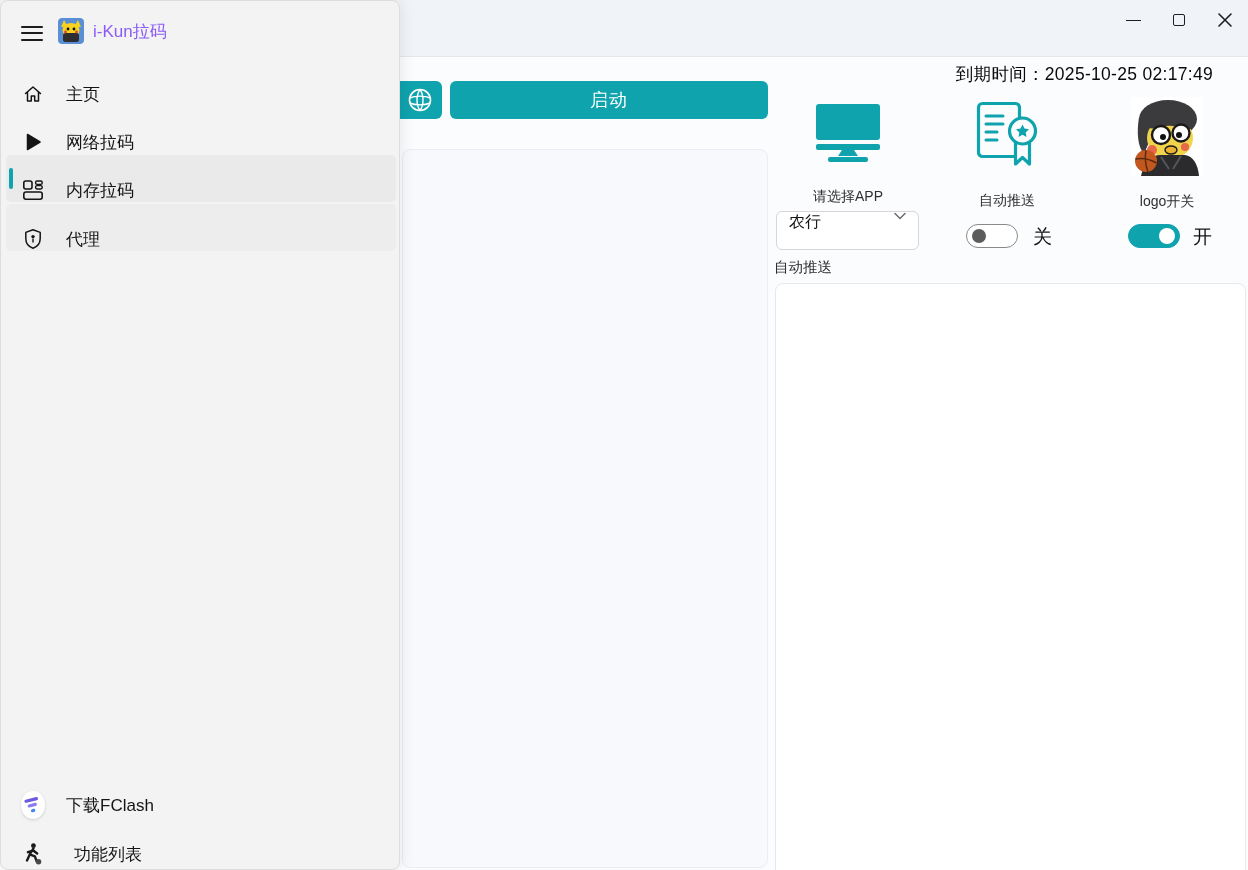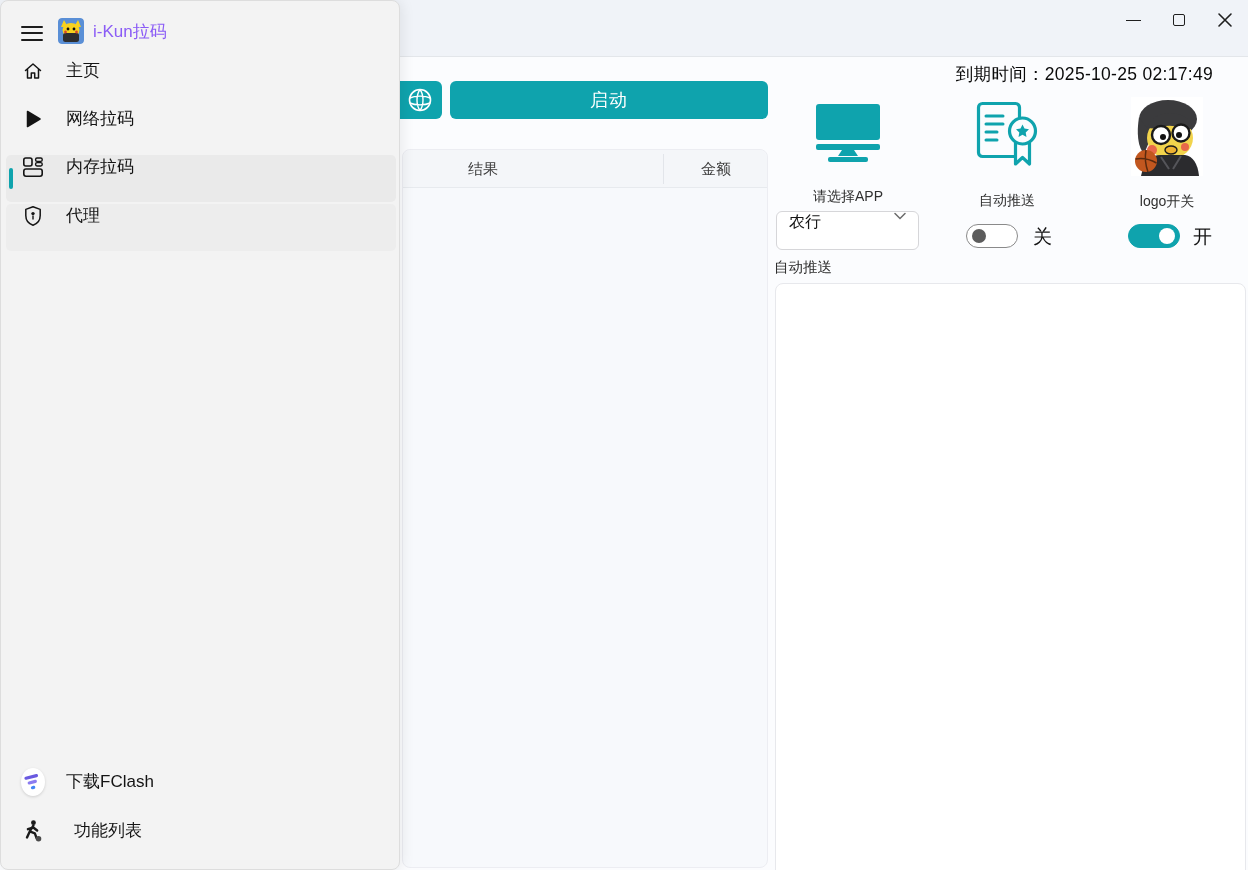--- a/index.html
+++ b/index.html
@@ -73,21 +73,21 @@
              box-shadow:2px 0 14px rgba(0,0,0,.08); }
   .side-header { position:absolute; left:0; top:0; height:58px; width:100%; }
   .hamburger-btn { position:absolute; left:14px; top:13px; width:34px; height:34px; border:none;
                    background:transparent; border-radius:5px; cursor:pointer; }
   .hamburger-btn span { display:block; width:22px; height:2.2px; background:#1c1c1c;
                         border-radius:2px; margin:4.4px auto 0; }
   .app-icon { position:absolute; left:57px; top:17px; width:26px; height:26px; border-radius:4px; overflow:hidden; }
   .app-title { position:absolute; left:92px; top:19px; font-size:17px; color:#8b5cf6; }
 
   .side-item { position:absolute; left:5px; width:390px; height:47px; border-radius:5px;
-               display:flex; align-items:flex-start; padding-left:15px; cursor:pointer; }
+               display:flex; align-items:flex-end; padding-left:15px; cursor:pointer; }
   .side-item .icn { width:24px; height:24px; display:flex; align-items:center; justify-content:center; }
   .side-item .lbl { margin-left:21px; font-size:17px; color:#141414; }
   .item-home  { top:58px; }
   .item-net   { top:106px; }
   .item-mem   { top:154px; background:#eaeaea; }
   .item-proxy { top:203px; background:#ededed;font-family:Liberation Serif, serif; }
   .active-pill { position:absolute; left:3px; top:13px; width:3.5px; height:21px;
                  border-radius:2px; background:#0fa3ad; }
 
   .item-fclash  { top:769px; }
@@ -122,25 +122,20 @@
 
   <button class="bball-btn">
     <svg width="26" height="26" viewBox="0 0 26 26">
       <circle cx="13" cy="13" r="10.5" fill="none" stroke="#fff" stroke-width="1.6"></circle>
       <path d="M13 2.5 C9 8 9 18 13 23.5 M13 2.5 C17 8 17 18 13 23.5 M2.6 11 C8 8.5 18 8.5 23.4 11 M2.8 16 C8 18.5 18 18.5 23.2 16" fill="none" stroke="#fff" stroke-width="1.4"></path>
     </svg>
   </button>
   <button class="start-btn">启动</button>
 
   <div class="table-panel">
-    <div class="thead">
-      <div class="th th-result">结果</div>
-      <div class="th-divider"></div>
-      <div class="th th-amount">金额</div>
-    </div>
     <div class="tbody"></div>
   </div>
 
   <div class="tile tile-1">
     <svg width="72" height="58" viewBox="0 0 72 58">
       <rect x="4" y="0" width="64" height="36" rx="3" fill="#0fa3ad"></rect>
       <rect x="4" y="40" width="64" height="6" rx="2" fill="#0fa3ad"></rect>
       <polygon points="30,46 42,46 46,52 26,52" fill="#0fa3ad"></polygon>
       <rect x="16" y="53" width="40" height="5" rx="2" fill="#0fa3ad"></rect>
     </svg>

